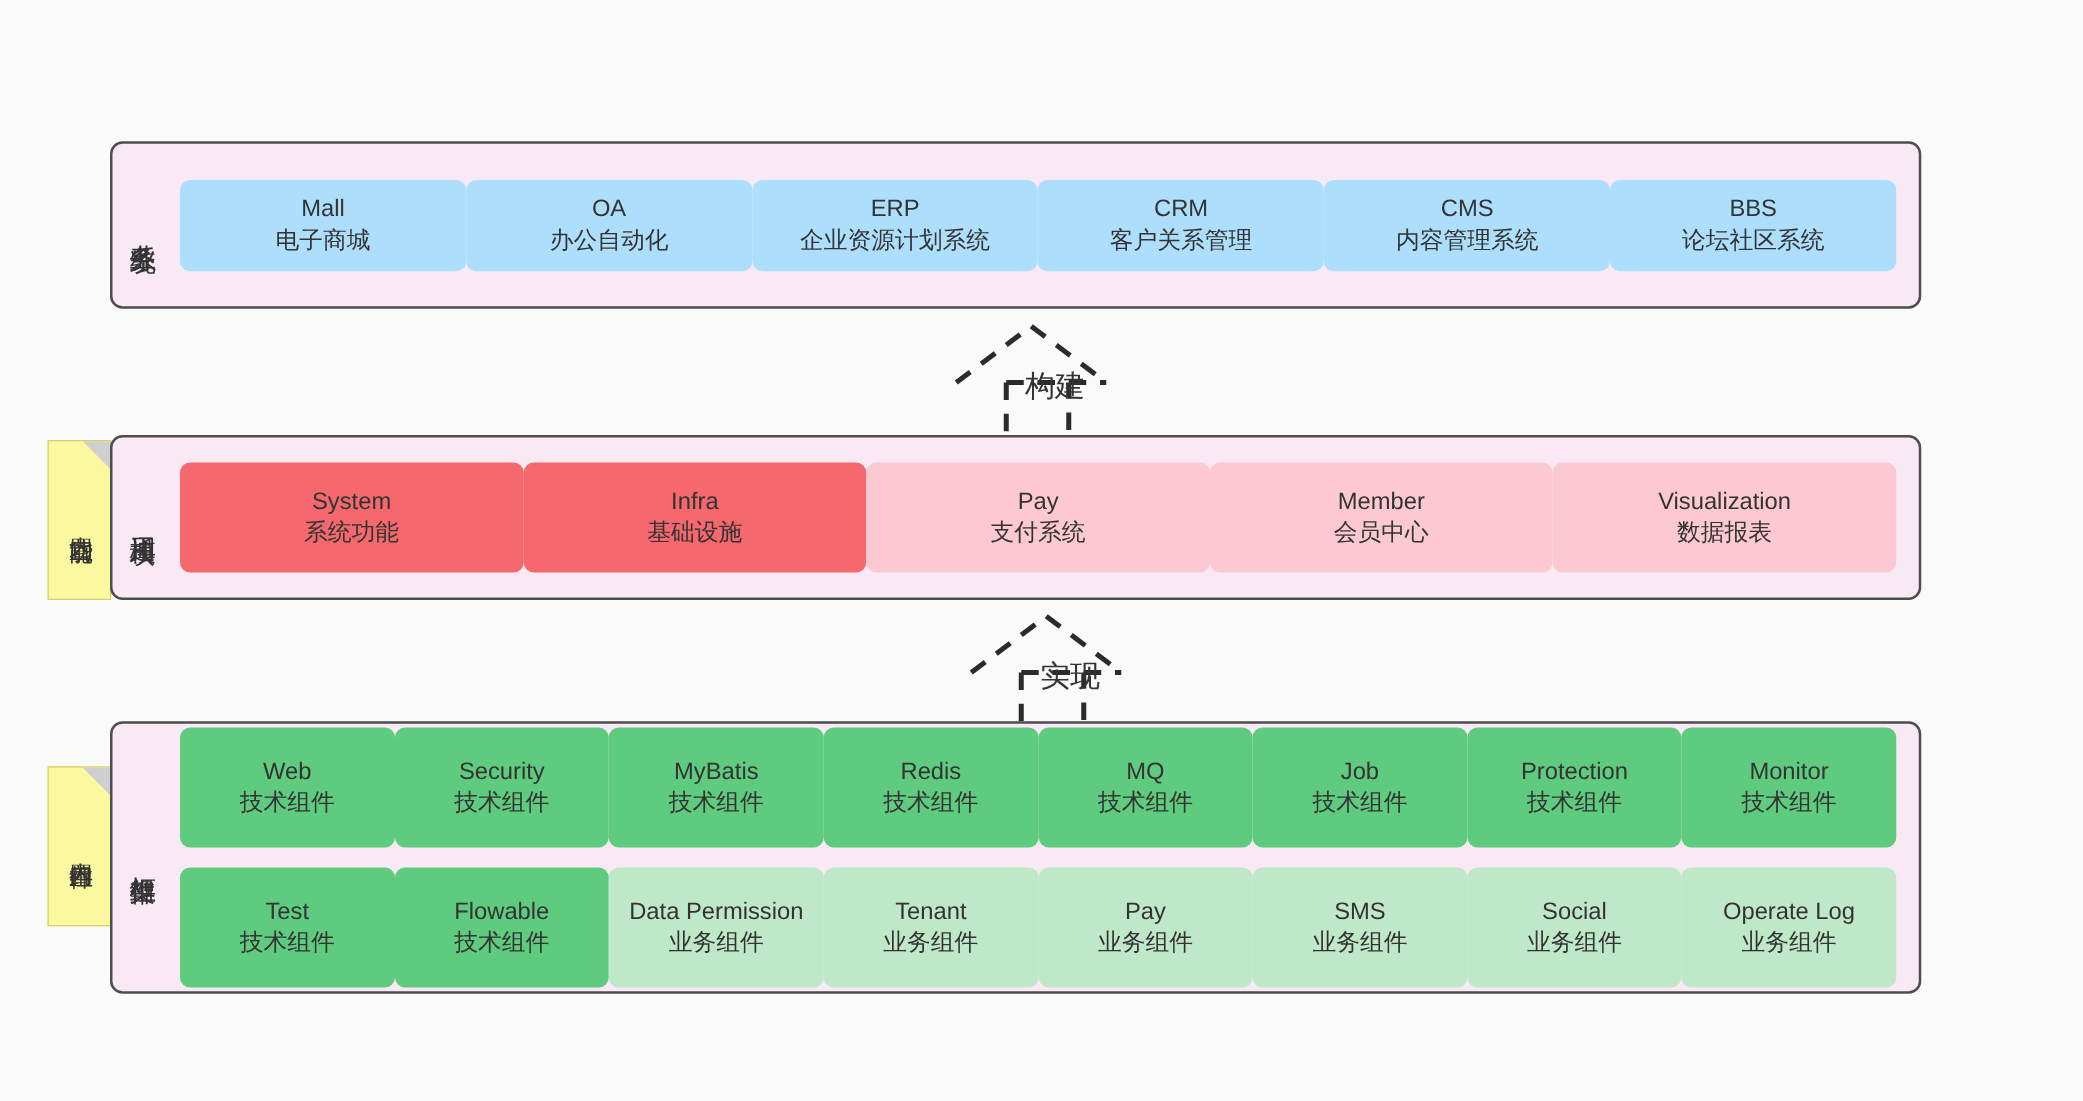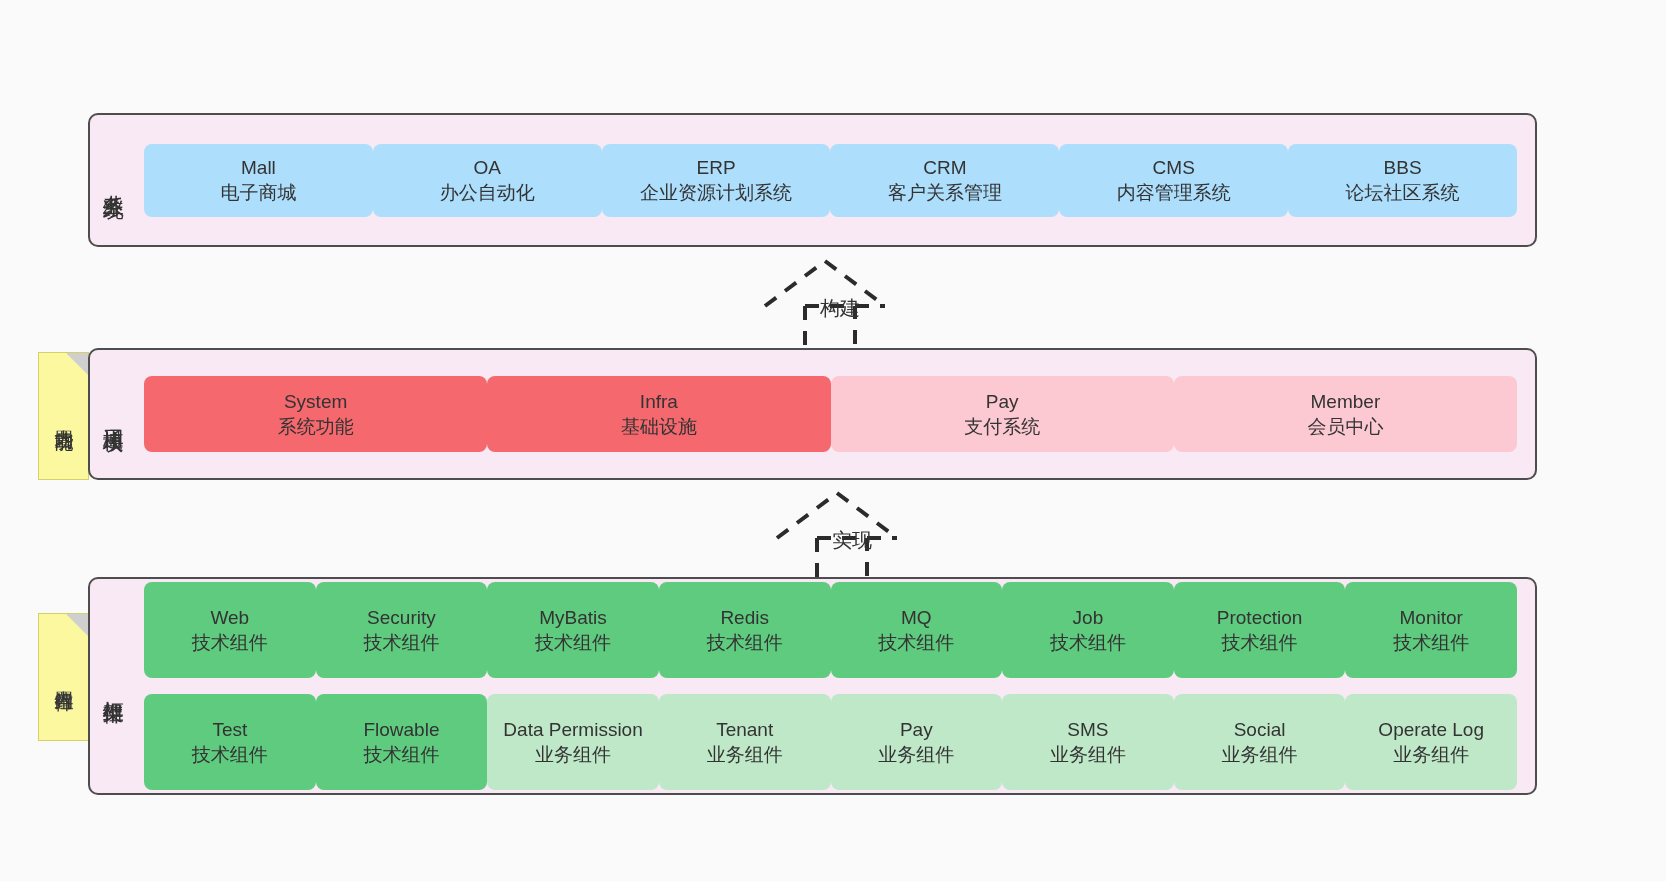--- a/index.html
+++ b/index.html
@@ -78,21 +78,21 @@
   .c-red       { background: #f4686e; }
   .c-pink      { background: #fcc9d2; }
   .c-green     { background: #5fcb7f; }
   .c-greenlite { background: #bfe8c8; }
 
   
   #band-business { left: 88px;  top: 113px; width: 1449px; height: 134px; }
   #band-business .card { height: 73px; }
 
   #band-common   { left: 88px;  top: 348px; width: 1449px; height: 132px; }
-  #band-common .card { height: 76px; }
+  #band-common .card { height: 88px; }
 
   #band-framework{ left: 88px;  top: 577px; width: 1449px; height: 218px; }
   #band-framework .band-body { padding: 0 18px 0 8px; }
   #band-framework .card { height: 96px; }
 
   
   .note {
     position: absolute;
     background: #fbf8a0;
     border: 1px solid #d6d06a;
@@ -122,21 +122,21 @@
 
   
   .gen-arrow {
     position: absolute;
     width: 160px;
     height: 100px;
   }
   .gen-arrow svg { display: block; overflow: visible; }
   .gen-label {
     position: absolute;
-    font-size: 20px;
+    font-size: 24px;
     color: #333333;
     background: transparent;
     white-space: nowrap;
     line-height: 1;
   }
   #arrow-build   { left: 760px; top: 258px; }
   #arrow-build .gen-label   { left: 60px; top: 40px; }
   #arrow-impl    { left: 772px; top: 490px; }
   #arrow-impl .gen-label    { left: 60px; top: 40px; }
 </style>
@@ -202,20 +202,24 @@
         <span class="t2">基础设施</span>
       </div>
       <div class="card c-pink">
         <span class="t1">Pay</span>
         <span class="t2">支付系统</span>
       </div>
       <div class="card c-pink">
         <span class="t1">Member</span>
         <span class="t2">会员中心</span>
       </div>
+      <div class="card c-pink">
+        <span class="t1">Visualization</span>
+        <span class="t2">数据报表</span>
+      </div>
     </div>
   </div>
 </div>
 
 <div class="gen-arrow" id="arrow-impl">
   <svg width="160" height="100" viewBox="0 0 160 100">
     <path d="M 5 48 L 65 3 L 125 48" fill="none" stroke="#2b2b2b" stroke-width="4" stroke-dasharray="14 11" stroke-linecap="butt"></path>
     <path d="M 45 48 L 45 92 L 95 92 L 95 48" fill="none" stroke="#2b2b2b" stroke-width="4" stroke-dasharray="14 11" stroke-linecap="butt"></path>
     <path d="M 45 48 L 125 48" fill="none" stroke="#2b2b2b" stroke-width="4" stroke-dasharray="14 11" stroke-linecap="butt"></path>
   </svg>

